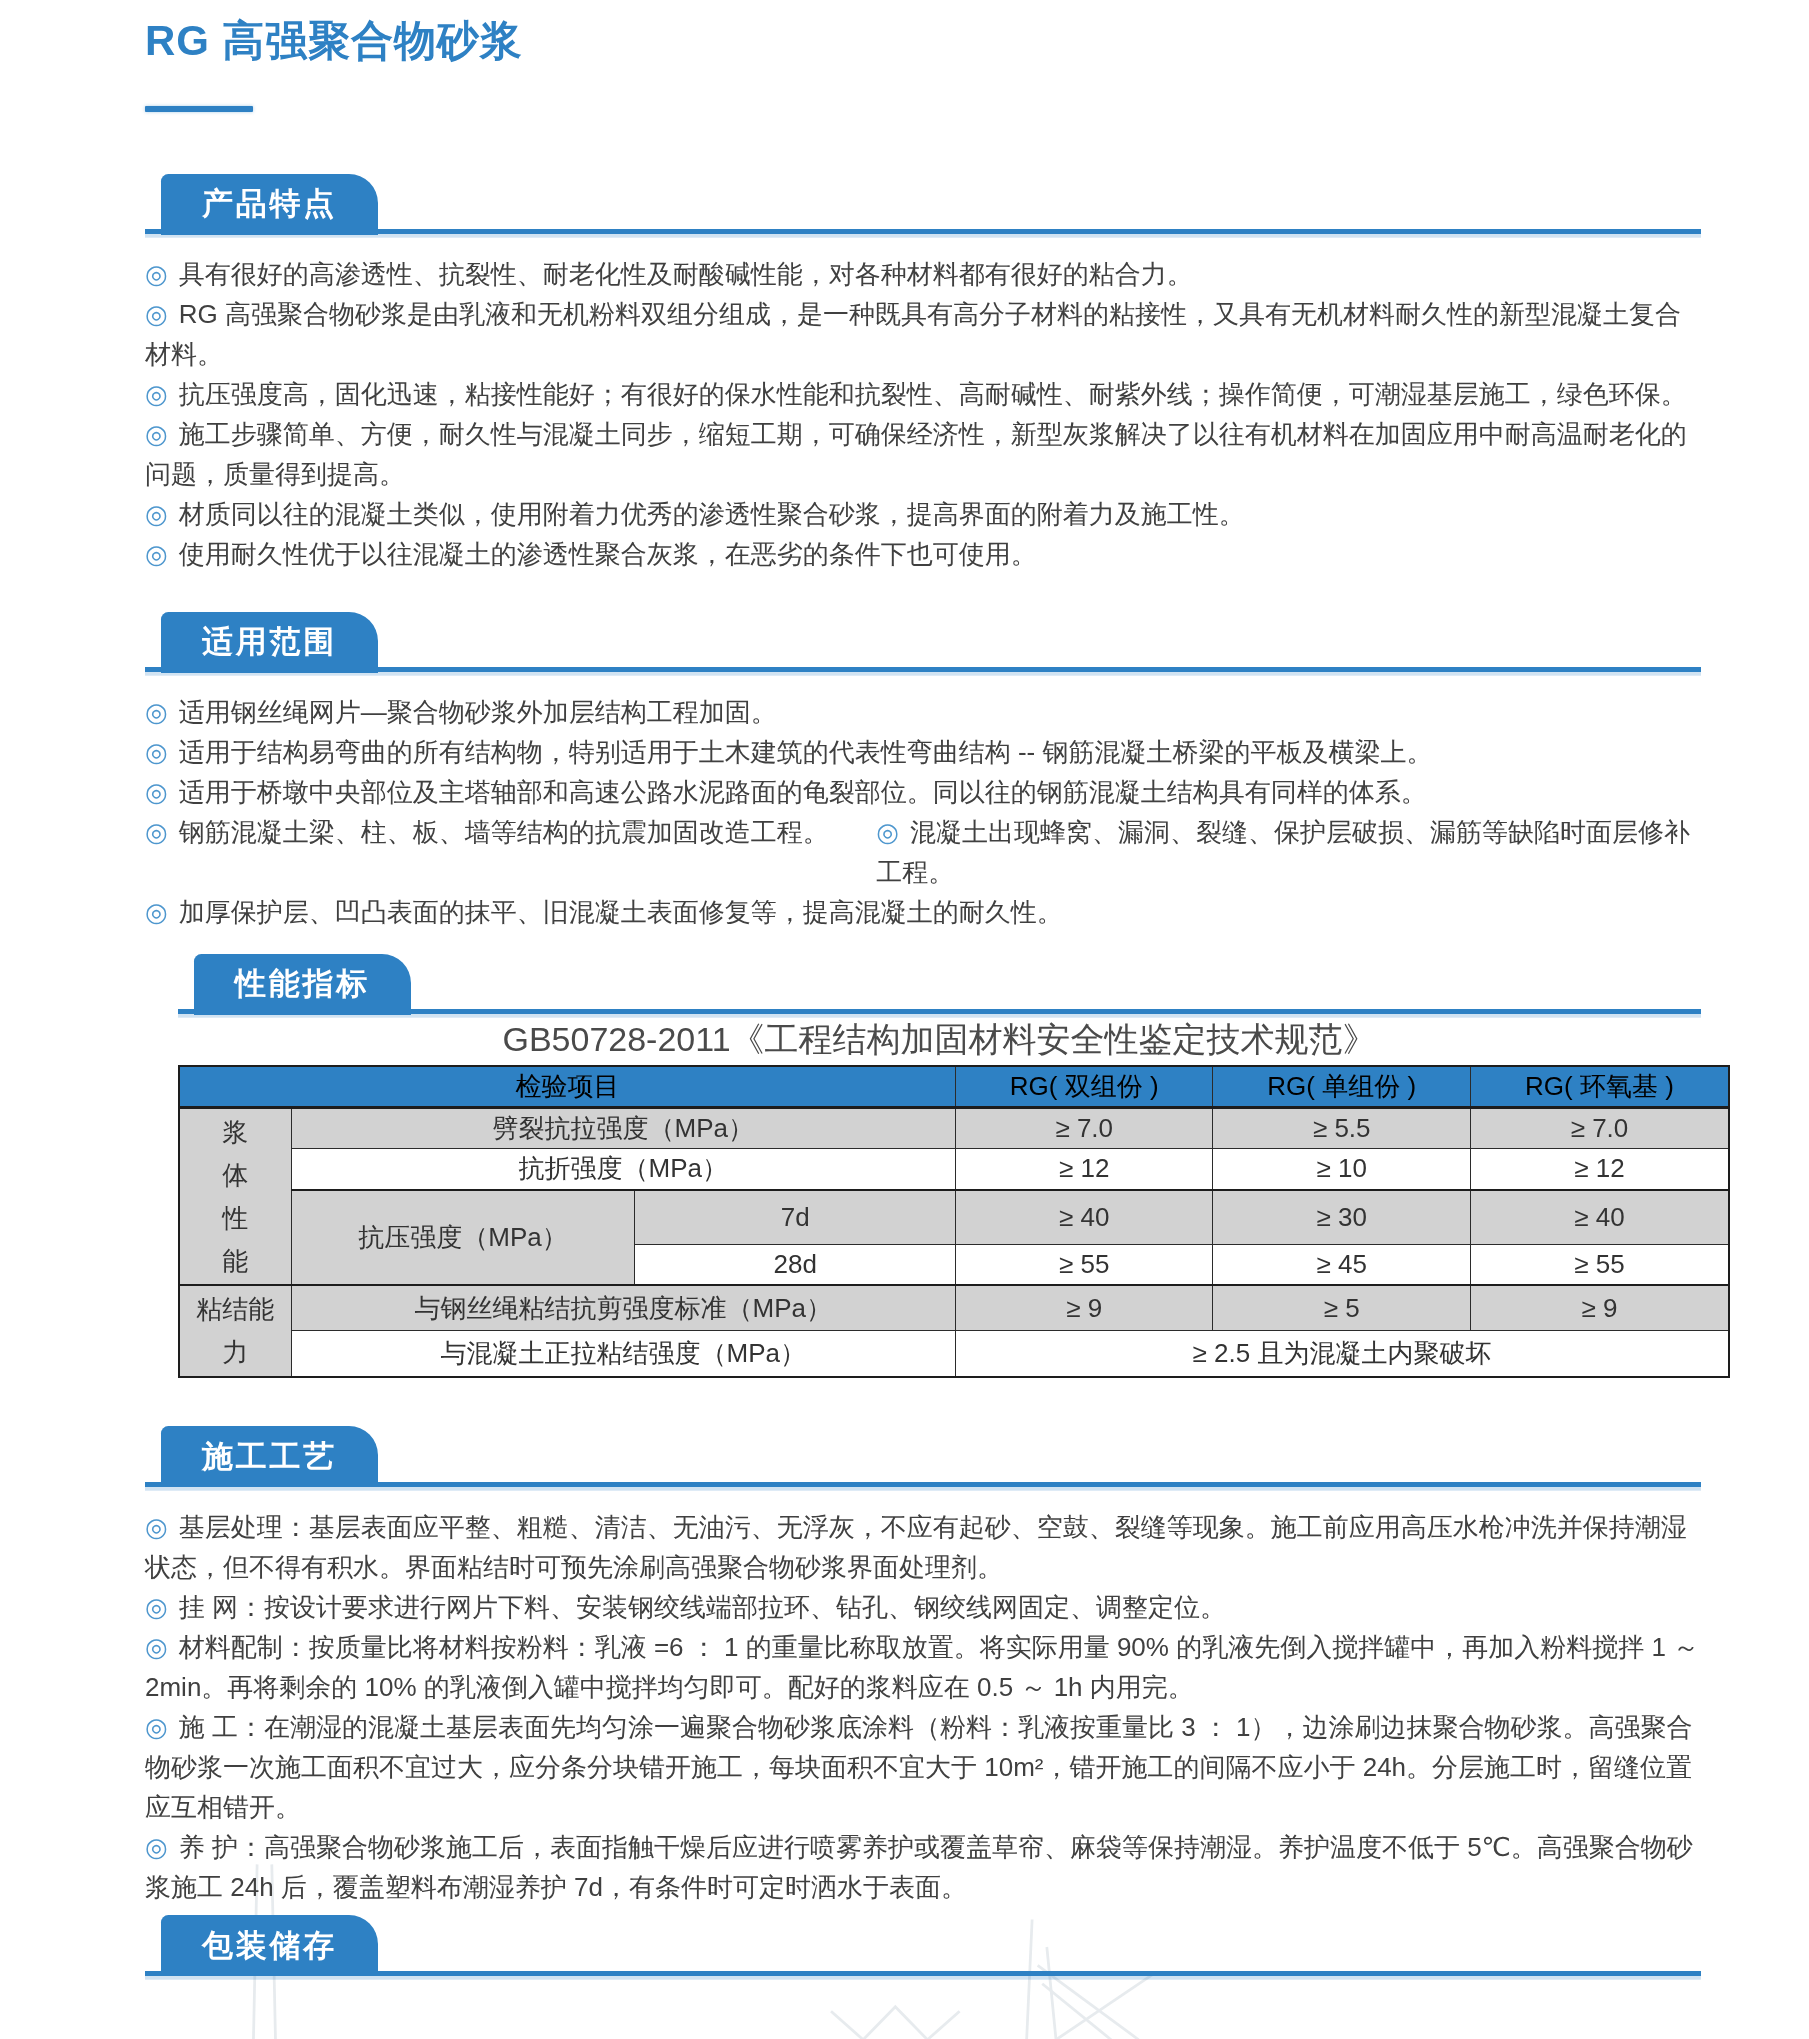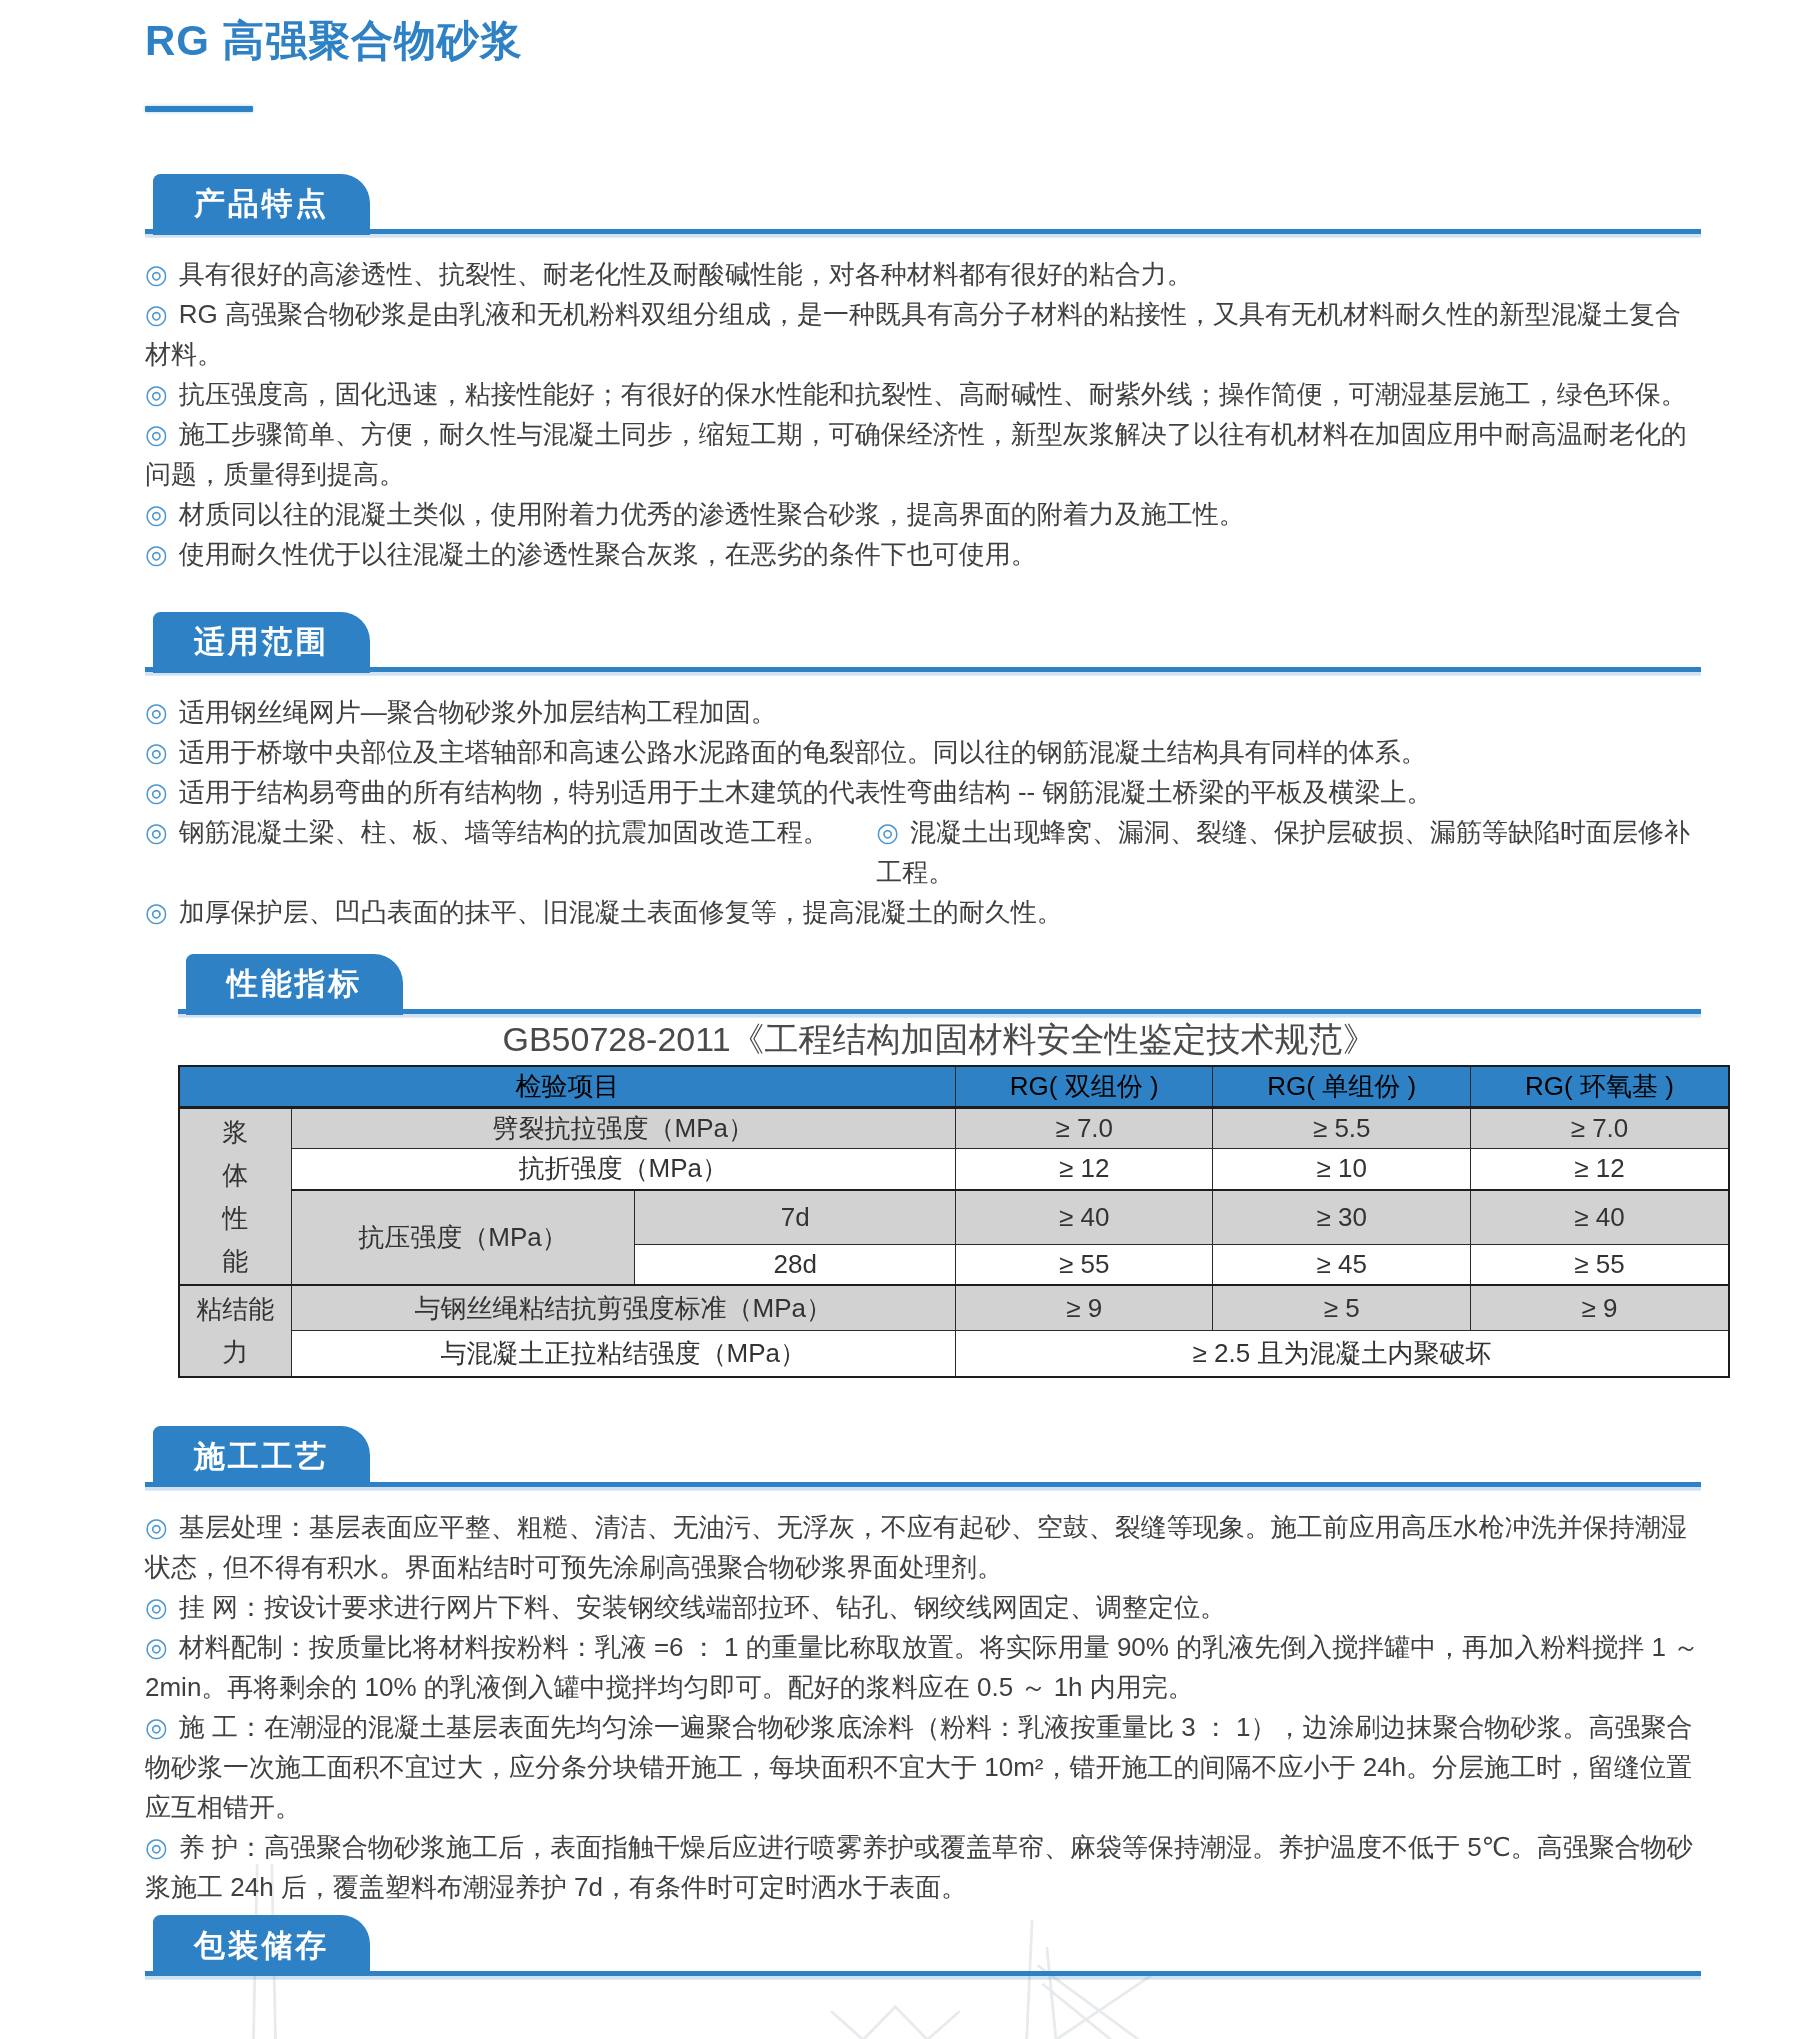--- a/index.html
+++ b/index.html
@@ -25,21 +25,21 @@
     margin-top:40px;width:108px;height:6.4px;background:var(--accent);border-radius:0.9px;
     box-shadow:0 0 3.7px rgba(46,129,196,.4);
   }
   section.sec{position:relative;}
   .sec-head{
     position:relative;height:58px;
     border-bottom:5.5px solid var(--accent);
     box-shadow:0 3.7px 0 rgba(46,129,196,.22);
   }
   .sec-tab{
-    position:absolute;left:8px;bottom:-5.5px;width:217px;height:61px;
+    position:absolute;left:16px;bottom:-5.5px;width:217px;height:61px;
     background:var(--accent);border-radius:7.3px 29px 0 0;
     color:#ffffff;font-size:31px;font-weight:bold;letter-spacing:2.8px;
     display:flex;align-items:center;justify-content:center;
   }
   .bullets{margin-top:20px;}
   .b-line{font-size:26px;line-height:40px;color:var(--text);}
   .b-mark{color:var(--bullet);margin-right:11px;}
   .b-cols{display:flex;}
   .b-cols .bcol1{flex:0 0 47%;}
   .b-cols .bcol2{flex:1;}
@@ -99,22 +99,22 @@
         </div>
       </section>
       <section class="sec" style="margin-top: 40px;">
         <div class="sec-head">
           <div class="sec-tab">
             <span>适用范围</span>
           </div>
         </div>
         <div class="bullets">
           <div class="b-line"><span class="b-mark">◎</span><span>适用钢丝绳网片—聚合物砂浆外加层结构工程加固。</span></div>
+          <div class="b-line"><span class="b-mark">◎</span><span>适用于结构易弯曲的所有结构物，特别适用于土木建筑的代表性弯曲结构 -- 钢筋混凝土桥梁的平板及横梁上。</span></div>
           <div class="b-line"><span class="b-mark">◎</span><span>适用于桥墩中央部位及主塔轴部和高速公路水泥路面的龟裂部位。同以往的钢筋混凝土结构具有同样的体系。</span></div>
-          <div class="b-line"><span class="b-mark">◎</span><span>适用于结构易弯曲的所有结构物，特别适用于土木建筑的代表性弯曲结构 -- 钢筋混凝土桥梁的平板及横梁上。</span></div>
           <div class="b-line b-cols">
             <span class="bcol1"><span class="b-mark">◎</span><span>钢筋混凝土梁、柱、板、墙等结构的抗震加固改造工程。</span></span>
             <span class="bcol2"><span class="b-mark">◎</span><span>混凝土出现蜂窝、漏洞、裂缝、保护层破损、漏筋等缺陷时面层修补工程。</span></span>
           </div>
           <div class="b-line"><span class="b-mark">◎</span><span>加厚保护层、凹凸表面的抹平、旧混凝土表面修复等，提高混凝土的耐久性。</span></div>
         </div>
       </section>
       <section class="sec" style="margin-top: 24px; padding-left: 33px;">
         <div class="sec-head">
           <div class="sec-tab">

